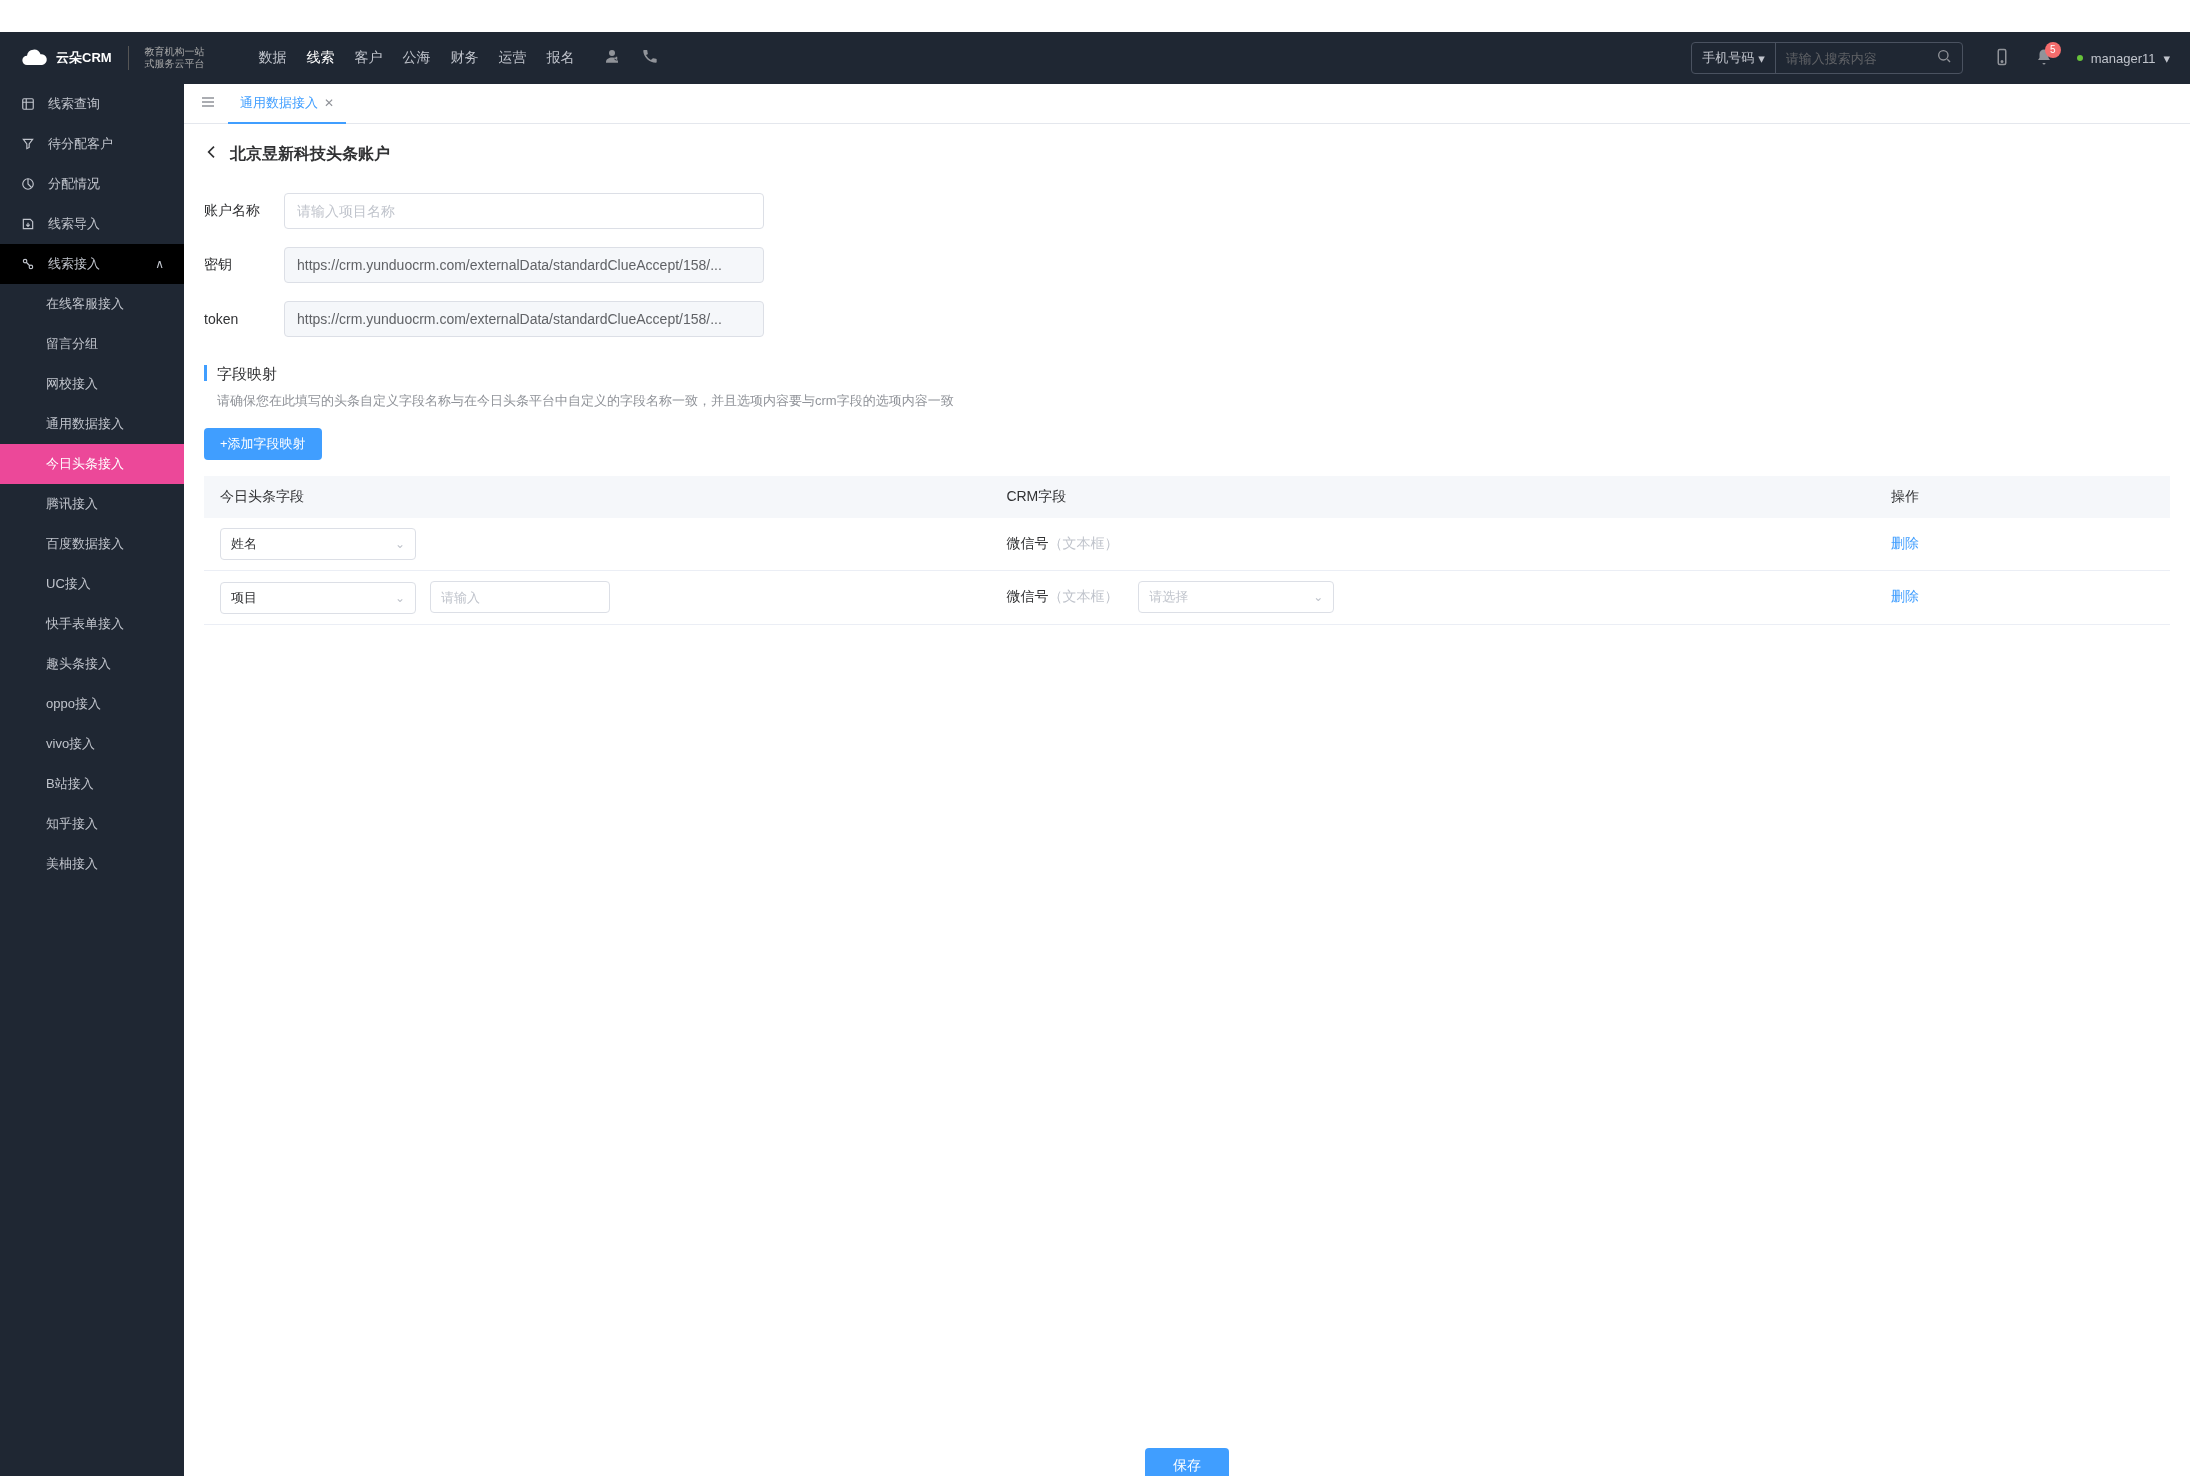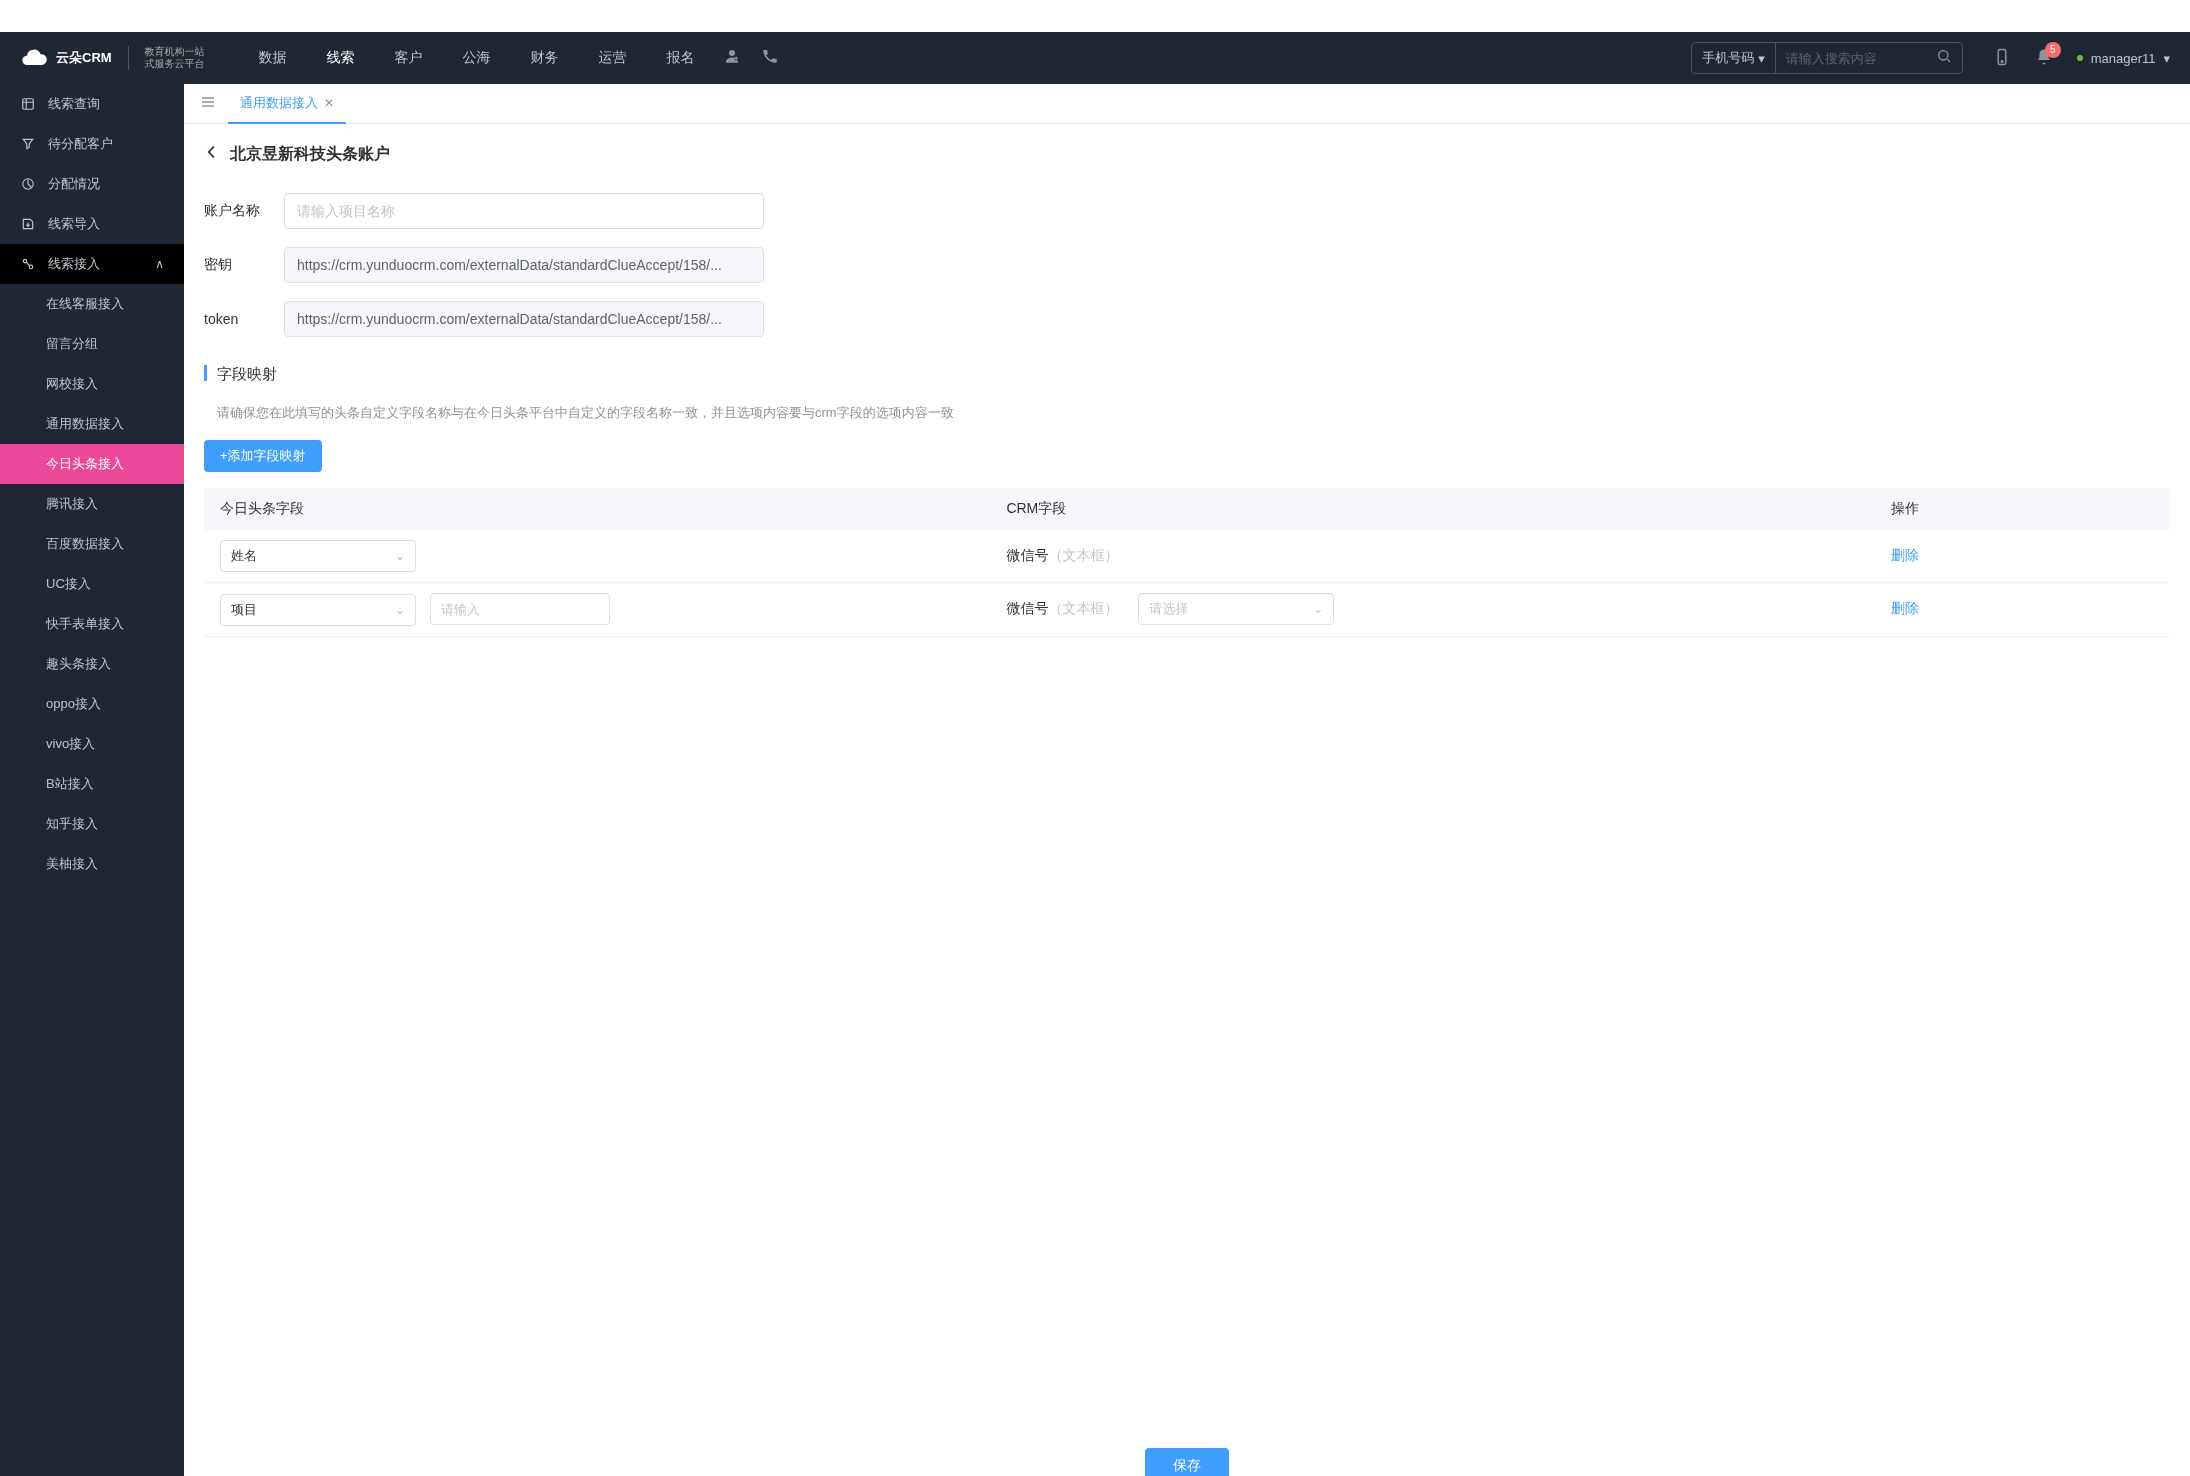--- a/index.html
+++ b/index.html
@@ -5,21 +5,21 @@
     * { margin: 0; padding: 0; box-sizing: border-box; }
     body { font-family: -apple-system, BlinkMacSystemFont, "Segoe UI", "PingFang SC", "Microsoft YaHei", sans-serif; font-size: 14px; color: #303133; background: #fff; }
     
     
     .header { height: 52px; background: #1f2733; display: flex; align-items: center; padding: 0 20px; margin-top: 32px; }
     .logo { display: flex; align-items: center; gap: 8px; margin-right: 50px; }
     .logo-icon { width: 28px; height: 28px; }
     .logo-text { color: #fff; font-size: 13px; font-weight: bold; }
     .logo-divider { width: 1px; height: 24px; background: #555; margin: 0 8px; }
     .logo-sub { color: #aaa; font-size: 10px; line-height: 1.2; }
-    .nav { display: flex; gap: 32px; }
+    .nav { display: flex; gap: 12px; }
     .nav-item { color: #c0c4cc; font-size: 14px; cursor: pointer; padding: 0 4px; }
     .nav-item.active { color: #fff; font-weight: 500; }
     .nav-icons { display: flex; gap: 20px; margin-left: 24px; align-items: center; }
     .nav-icon { color: #909399; font-size: 18px; cursor: pointer; }
     .spacer { flex: 1; }
     .search-group { display: flex; align-items: center; border: 1px solid #4a5260; border-radius: 4px; height: 32px; }
     .search-select { background: transparent; color: #c0c4cc; border: none; padding: 0 10px; font-size: 13px; display: flex; align-items: center; gap: 4px; border-right: 1px solid #4a5260; height: 100%; cursor: pointer; }
     .search-input { background: transparent; border: none; color: #fff; padding: 0 10px; width: 150px; font-size: 13px; outline: none; }
     .search-input::placeholder { color: #606266; }
     .search-btn { background: transparent; border: none; color: #909399; padding: 0 10px; cursor: pointer; font-size: 16px; }
@@ -53,21 +53,21 @@
     .page-header { display: flex; align-items: center; gap: 10px; margin-bottom: 28px; }
     .back-btn { cursor: pointer; font-size: 18px; color: #303133; }
     .page-title { font-size: 16px; font-weight: 700; }
     
     .form-row { display: flex; align-items: center; margin-bottom: 18px; }
     .form-label { width: 80px; text-align: left; font-size: 14px; color: #303133; }
     .form-input { flex: 0 0 480px; height: 36px; border: 1px solid #dcdfe6; border-radius: 4px; padding: 0 12px; font-size: 14px; background: #f5f7fa; color: #606266; }
     .form-input.editable { background: #fff; }
     .form-input::placeholder { color: #c0c4cc; }
     
-    .section-header { display: flex; margin: 28px 0 20px; }
+    .section-header { display: flex; margin: 28px 0 8px; }
     .section-bar { width: 3px; height: 16px; background: #409eff; margin-right: 10px; }
     .section-title { font-size: 15px; font-weight: 500; }
     .section-desc { font-size: 13px; color: #909399; margin-bottom: 18px; padding-left: 13px; }
     
     .btn { height: 32px; padding: 0 16px; border-radius: 4px; font-size: 13px; cursor: pointer; border: none; }
     .btn-primary { background: #409eff; color: #fff; }
     .btn-add { margin-bottom: 16px; }
     
     table { width: 100%; border-collapse: collapse; }
     th { background: #f5f7fa; text-align: left; padding: 12px 16px; font-size: 14px; font-weight: 500; color: #303133; }

